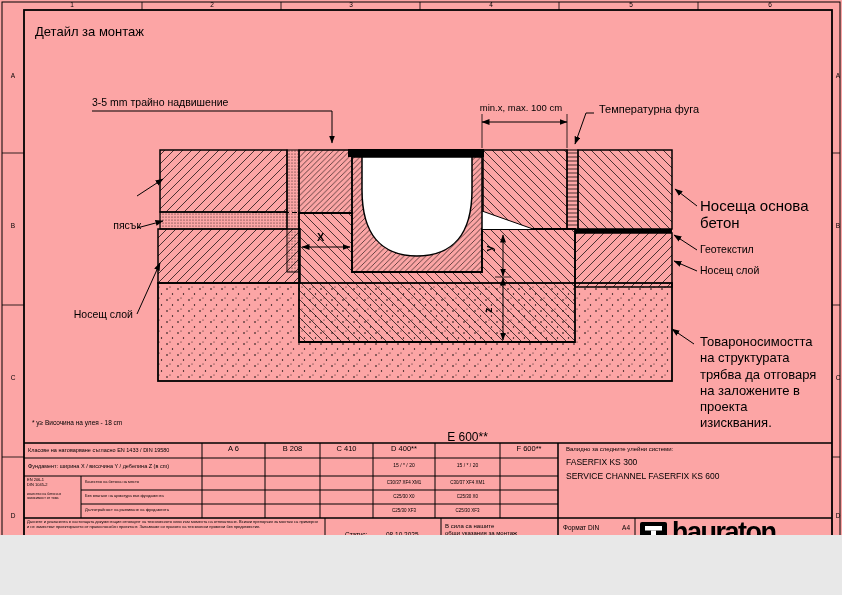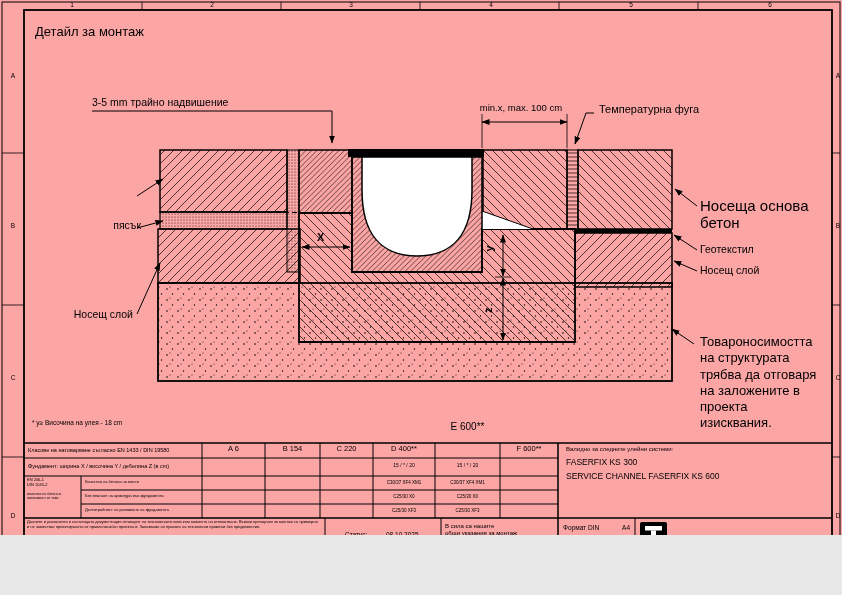--- a/index.html
+++ b/index.html
@@ -175,24 +175,24 @@
   <div class="lbl" style="left:700px;top:334px;width:120px;font-size:13px;line-height:1.25">Товароносимостта на структурата трябва да отговаря на заложените в проекта изисквания.</div>
 
   <div class="lbl" style="left:317px;top:231px;font-size:11px;font-weight:bold">X</div>
   <div class="lbl rot" style="left:486px;top:242px;font-size:11px;font-weight:bold">y</div>
   <div class="lbl rot" style="left:486px;top:304px;font-size:11px;font-weight:bold">z</div>
 
   <div class="lbl" style="left:32px;top:419px;font-size:6.5px">* y≥ Височина на улея - 18 cm</div>
 
   <div class="lbl" style="left:28px;top:447px;width:172px;font-size:5.5px">Класове на натоварване съгласно EN 1433 / DIN 19580</div>
   <div class="lbl c" style="left:202px;top:445px;width:63px;font-size:7.5px">A 6</div>
-  <div class="lbl c" style="left:265px;top:445px;width:55px;font-size:7.5px">B 154</div>
-  <div class="lbl c" style="left:320px;top:445px;width:53px;font-size:7.5px">C 220</div>
+  <div class="lbl c" style="left:265px;top:445px;width:55px;font-size:7.5px">B 208</div>
+  <div class="lbl c" style="left:320px;top:445px;width:53px;font-size:7.5px">C 410</div>
   <div class="lbl c" style="left:373px;top:445px;width:62px;font-size:7.5px">D 400**</div>
-  <div class="lbl c" style="left:435px;top:421px;width:65px;font-size:10px">E 600**</div>
+  <div class="lbl c" style="left:435px;top:431px;width:65px;font-size:12px">E 600**</div>
   <div class="lbl c" style="left:500px;top:445px;width:58px;font-size:7.5px">F 600**</div>
 
   <div class="lbl" style="left:28px;top:463px;width:172px;font-size:5.5px">Фундамент: ширина X / височина Y / дебелина Z (в cm)</div>
   <div class="lbl c" style="left:373px;top:463px;width:62px;font-size:5px">15 / * / 20</div>
   <div class="lbl c" style="left:435px;top:463px;width:65px;font-size:5px">15 / * / 20</div>
 
   <div class="lbl tiny" style="left:27px;top:478px;width:52px">EN 206-1</div>
   <div class="lbl tiny" style="left:27px;top:483px;width:52px">DIN 1045-2</div>
   <div class="lbl" style="left:27px;top:492px;width:52px;font-size:3.5px;line-height:4.2px">качество на бетона в зависимост от това</div>
 
@@ -230,20 +230,21 @@
   <div class="lbl" style="left:563px;top:559px;font-size:6.5px">EBBw</div>
 
   <div style="position:absolute;left:640px;top:522px;width:27px;height:24px">
     <svg width="27" height="24" viewBox="0 0 27 24">
       <rect x="0" y="0" width="27" height="24" rx="2" fill="#000"></rect>
       <rect x="5" y="4" width="17" height="4.5" fill="#fff"></rect>
       <rect x="5" y="15.5" width="17" height="4.5" fill="#fff"></rect>
       <rect x="11" y="8.5" width="5" height="7" fill="#fff"></rect>
     </svg>
   </div>
+  <div class="lbl brand" style="left:672px;top:517px;font-size:27px">hauraton</div>
   <div class="lbl" style="left:641px;top:551px;font-size:5px;line-height:6px">бул. Евлоги и Христо
 Георгиеви 105
 1504 София
 България</div>
   <div class="lbl" style="left:742px;top:551px;font-size:5px">Тел/Факс: +359 2 9440761</div>
   <div class="lbl" style="left:742px;top:558px;font-size:5px">ofis-bg@hauraton.com</div>
 
 </div>
 
 </body></html>

